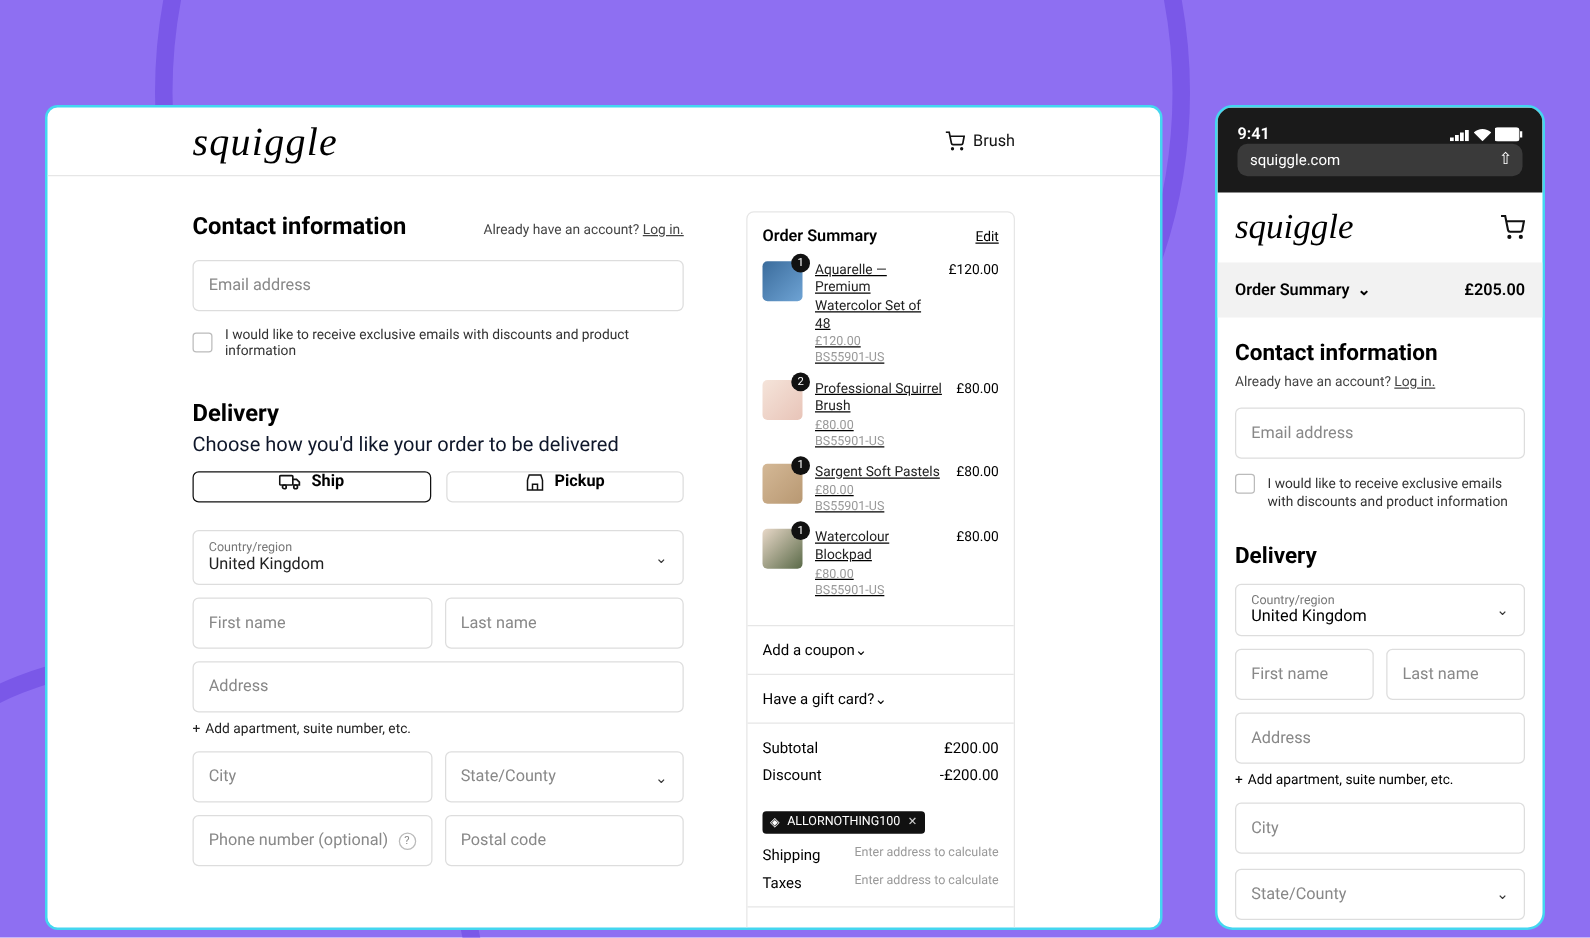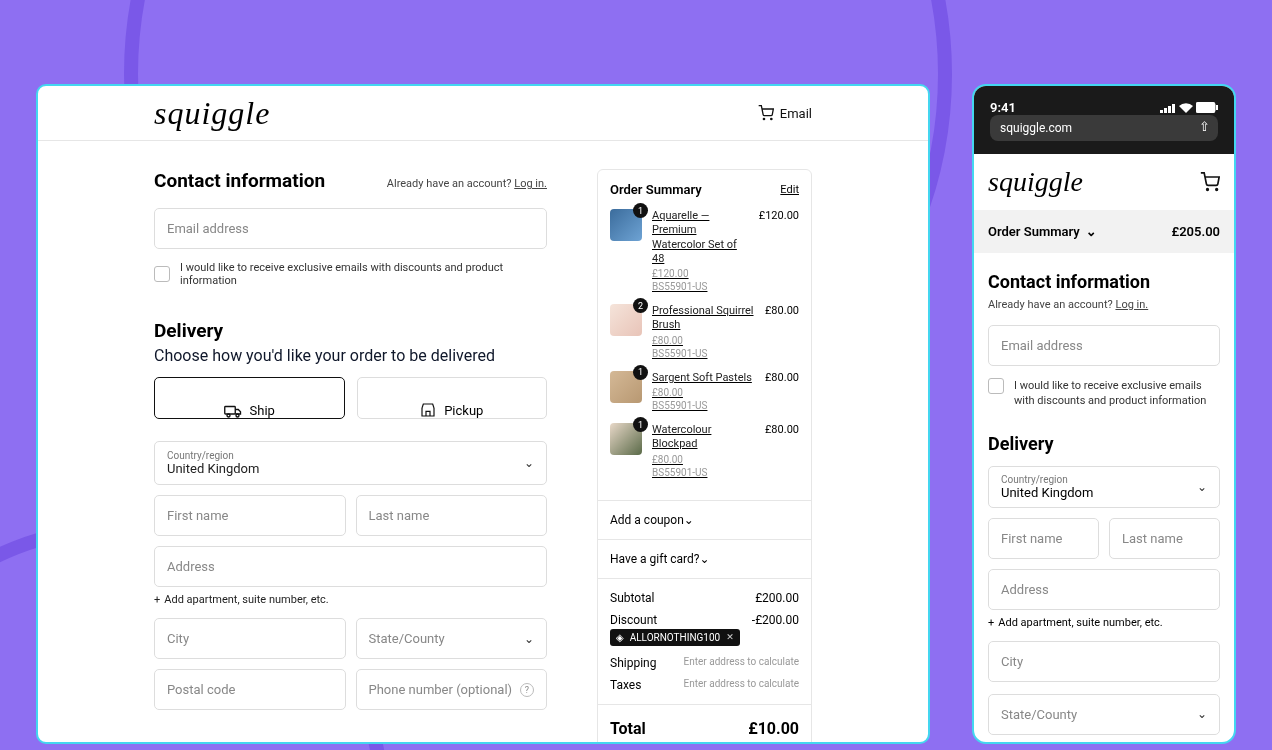--- a/index.html
+++ b/index.html
@@ -101,22 +101,22 @@
       width: 16px; height: 16px;
       border: 1px solid #bbb; border-radius: 3px;
       flex-shrink: 0;
     }
 
     .delivery-block { margin-top: 32px; }
     .delivery-desc { font-size: 16px; color: #0f172a; margin-bottom: 12px; }
     .toggle-row { display: flex; gap: 12px; margin-bottom: 22px; }
     .toggle-opt {
       flex: 1; border: 1px solid #ddd; border-radius: 5px;
-      height: 42px; display: flex; align-items: flex-end; justify-content: center;
-      gap: 8px; font-size: 13px;
+      height: 25px; display: flex; align-items: flex-start; justify-content: center;
+      gap: 8px; font-size: 13px; font-weight: bold;
     }
     .toggle-opt.active { border: 1.5px solid #111; }
 
     .sub-h { font-size: 14px; font-weight: 600; margin-bottom: 12px; }
     .float-field {
       border: 1px solid #ddd; border-radius: 5px;
       padding: 8px 12px 8px 12px; position: relative;
       margin-bottom: 10px;
     }
     .float-label { font-size: 10px; color: #777; }
@@ -243,21 +243,21 @@
 
 <div class="desktop-frame">
   <div class="d-header">
     <div class="logo">squiggle</div>
     <div class="cart-link">
       <svg width="16" height="16" viewBox="0 0 24 24" fill="none" stroke="#111" stroke-width="2">
           <circle cx="9" cy="21" r="1"></circle>
           <circle cx="20" cy="21" r="1"></circle>
           <path d="M1 1h4l2.7 13.4a2 2 0 0 0 2 1.6h9.7a2 2 0 0 0 2-1.6L23 6H6"></path>
         </svg>
-      <span>Email</span>
+      <span>Brush</span>
     </div>
   </div>
 
   <div class="d-body">
     <div class="d-main">
       <div class="section-header">
         <h2>Contact information</h2>
         <div class="login-prompt">
           <span>Already have an account?</span>
           <span class="link">Log in.</span>
@@ -307,25 +307,25 @@
           <span>Add apartment, suite number, etc.</span>
         </div>
         <div class="row2">
           <div class="input">City</div>
           <div class="input" style="position:relative">
             <span>State/County</span>
             <span class="chev-down">⌄</span>
           </div>
         </div>
         <div class="row2">
-          <div class="input">Postal code</div>
           <div class="input" style="position:relative">
             <span>Phone number (optional)</span>
             <span class="help-icon">?</span>
           </div>
+          <div class="input">Postal code</div>
         </div>
 
       </div>
     </div>
 
     <div class="d-summary">
       <div class="sum-head">
         <span>Order Summary</span>
         <span class="edit">Edit</span>
       </div>
@@ -381,21 +381,21 @@
       </div>
       <div class="sum-section">
         <span>Have a gift card?</span>
         <span>⌄</span>
       </div>
       <div class="totals">
         <div class="tot-row">
           <span>Subtotal</span>
           <span>£200.00</span>
         </div>
-        <div class="tot-row" style="margin-bottom:0">
+        <div class="tot-row" style="margin-bottom:20px">
           <span>Discount</span>
           <span>-£200.00</span>
         </div>
         <div style="margin-bottom:10px">
           <span class="tag">
             <span>◈</span>
             <span>ALLORNOTHING100</span>
             <span class="tag-x">✕</span>
           </span>
         </div>

